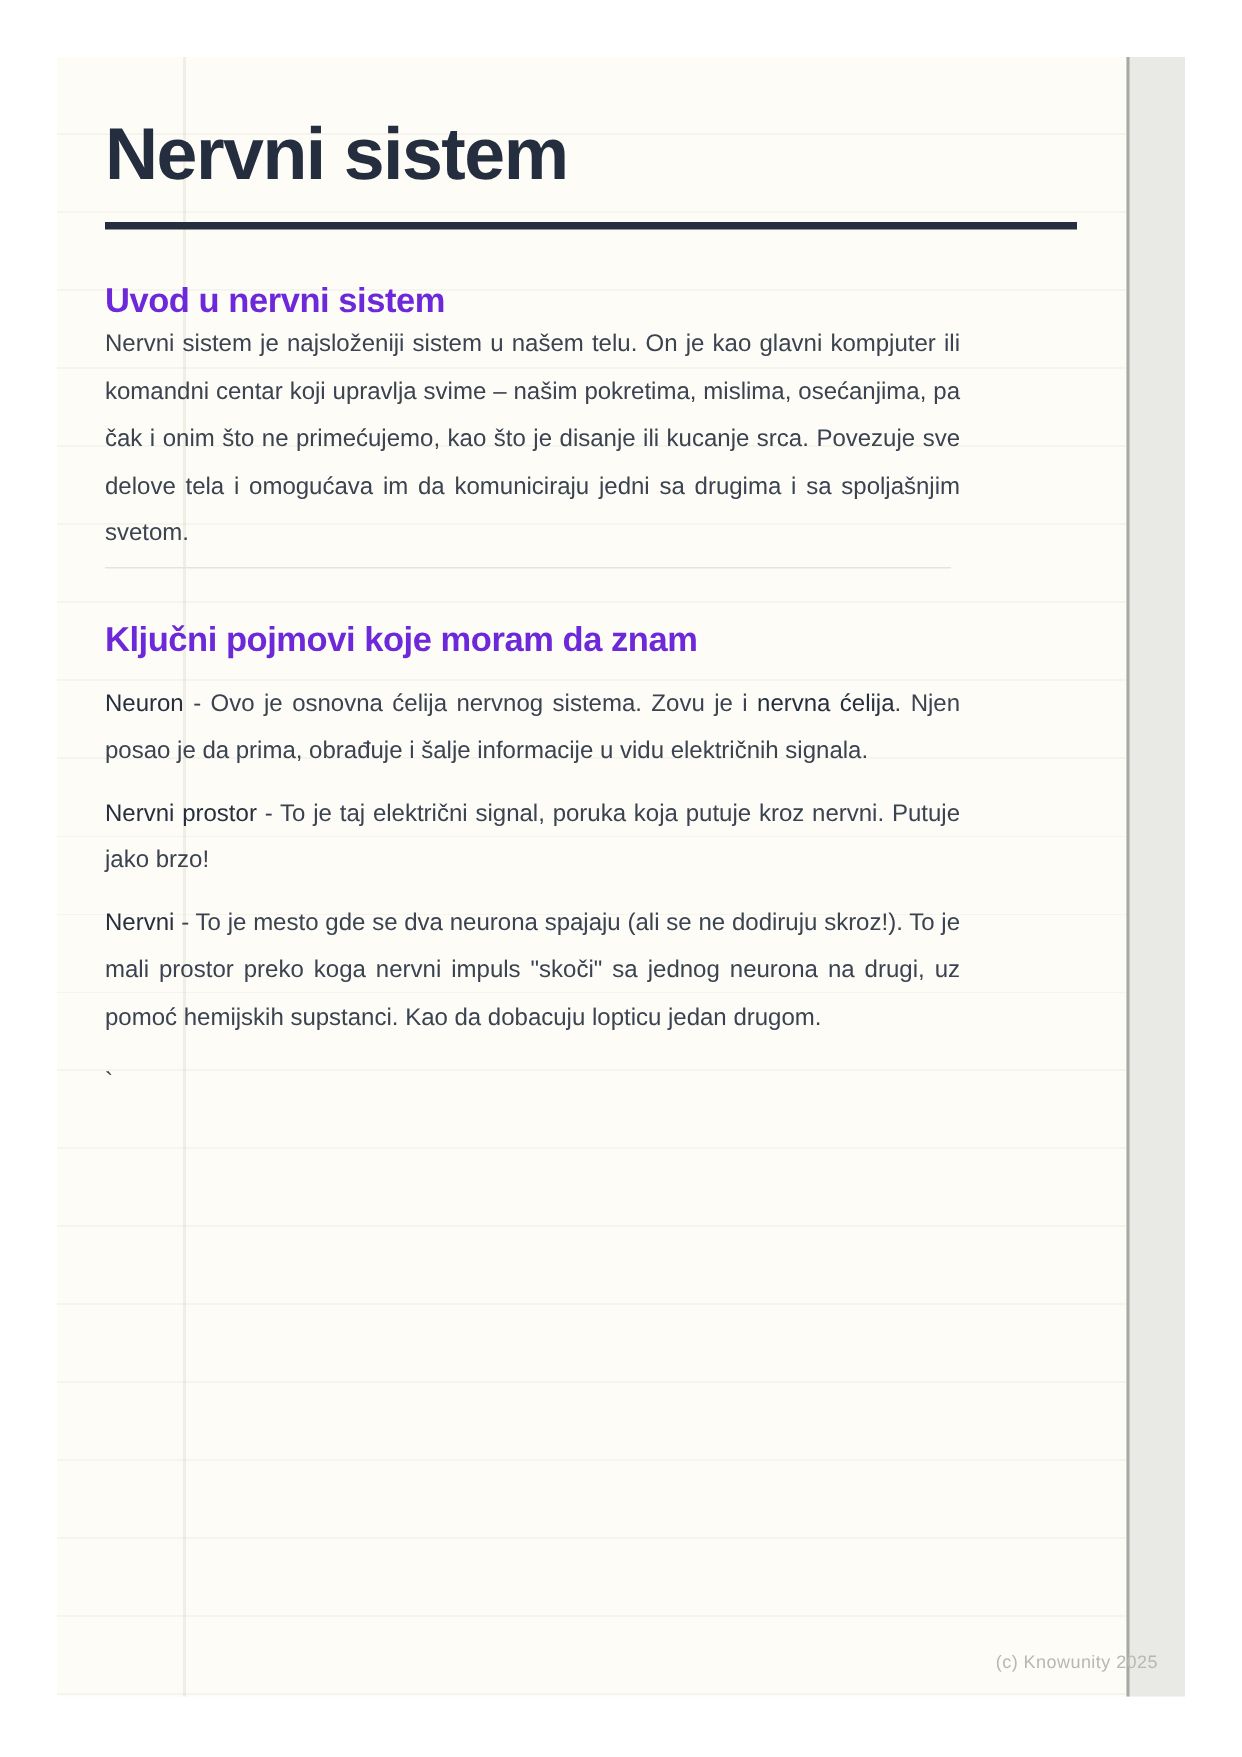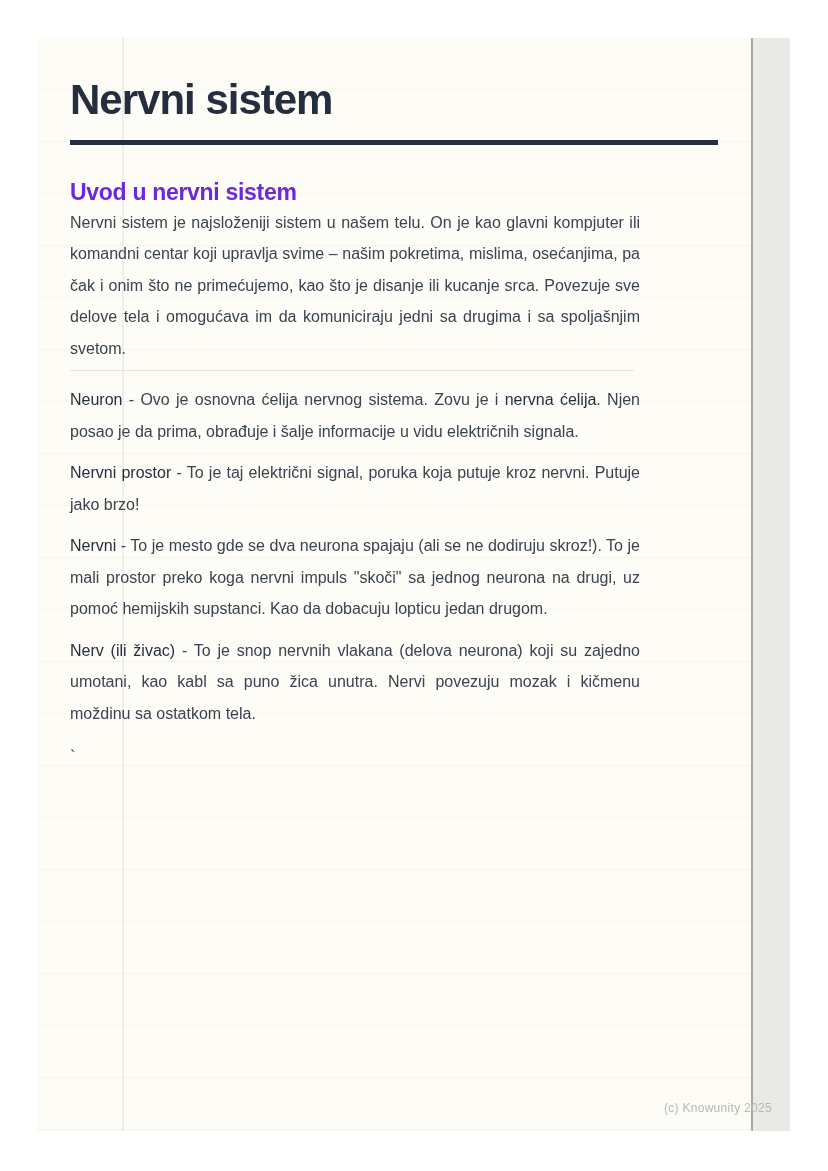--- a/index.html
+++ b/index.html
@@ -51,21 +51,21 @@
     background: #e9e9e5;
     border-left: 2px solid #a7a7a3;
   }
   .content {
     position: absolute;
     left: 32px;
     top: 38px;
     width: 648px;
   }
   h1.doc-title {
-    font-size: 42px;
+    font-size: 49px;
     line-height: 1.12;
     font-weight: 800;
     letter-spacing: -1px;
     color: #242e3e;
   }
   .title-rule {
     margin-top: 17px;
     width: 648px;
     height: 5px;
     background: #242e3e;
@@ -122,26 +122,26 @@
     <h1 class="doc-title">Nervni sistem</h1>
 
     <div class="title-rule"></div>
 
     <h2 class="section-heading">Uvod u nervni sistem</h2>
 
     <p class="body">Nervni sistem je najsloženiji sistem u našem telu. On je kao glavni kompjuter ili komandni centar koji upravlja svime – našim pokretima, mislima, osećanjima, pa čak i onim što ne primećujemo, kao što je disanje ili kucanje srca. Povezuje sve delove tela i omogućava im da komuniciraju jedni sa drugima i sa spoljašnjim svetom.</p>
 
     <div class="divider"></div>
 
+    <h2 class="section-heading">Ključni pojmovi koje moram da znam</h2>
 
     <div id="terms-list">
         <p class="body term"><strong>Neuron</strong><span> - Ovo je osnovna ćelija nervnog sistema. Zovu je i </span><strong>nervna ćelija</strong><span>. Njen posao je da prima, obrađuje i šalje informacije u vidu električnih signala.</span></p>
         <p class="body term"><strong>Nervni prostor</strong><span> - To je taj električni signal, poruka koja putuje kroz nervni. Putuje jako brzo!</span></p>
         <p class="body term"><strong>Nervni</strong><span> - To je mesto gde se dva neurona spajaju (ali se ne dodiruju skroz!). To je mali prostor preko koga nervni impuls "skoči" sa jednog neurona na drugi, uz pomoć hemijskih supstanci. Kao da dobacuju lopticu jedan drugom.</span></p>
-        <p class="body term"><strong>Nerv (ili živac)</strong><span> - To je snop nervnih vlakana (delova neurona) koji su zajedno umotani, kao kabl sa puno žica unutra. Nervi povezuju mozak i kičmenu moždinu sa ostatkom tela.</span></p>
       </div>
 
     <p class="body stray">`</p>
   </div>
 
   <div class="edge-strip"></div>
 
   <div class="footer">(c) Knowunity 2025</div>
 </div>
 

